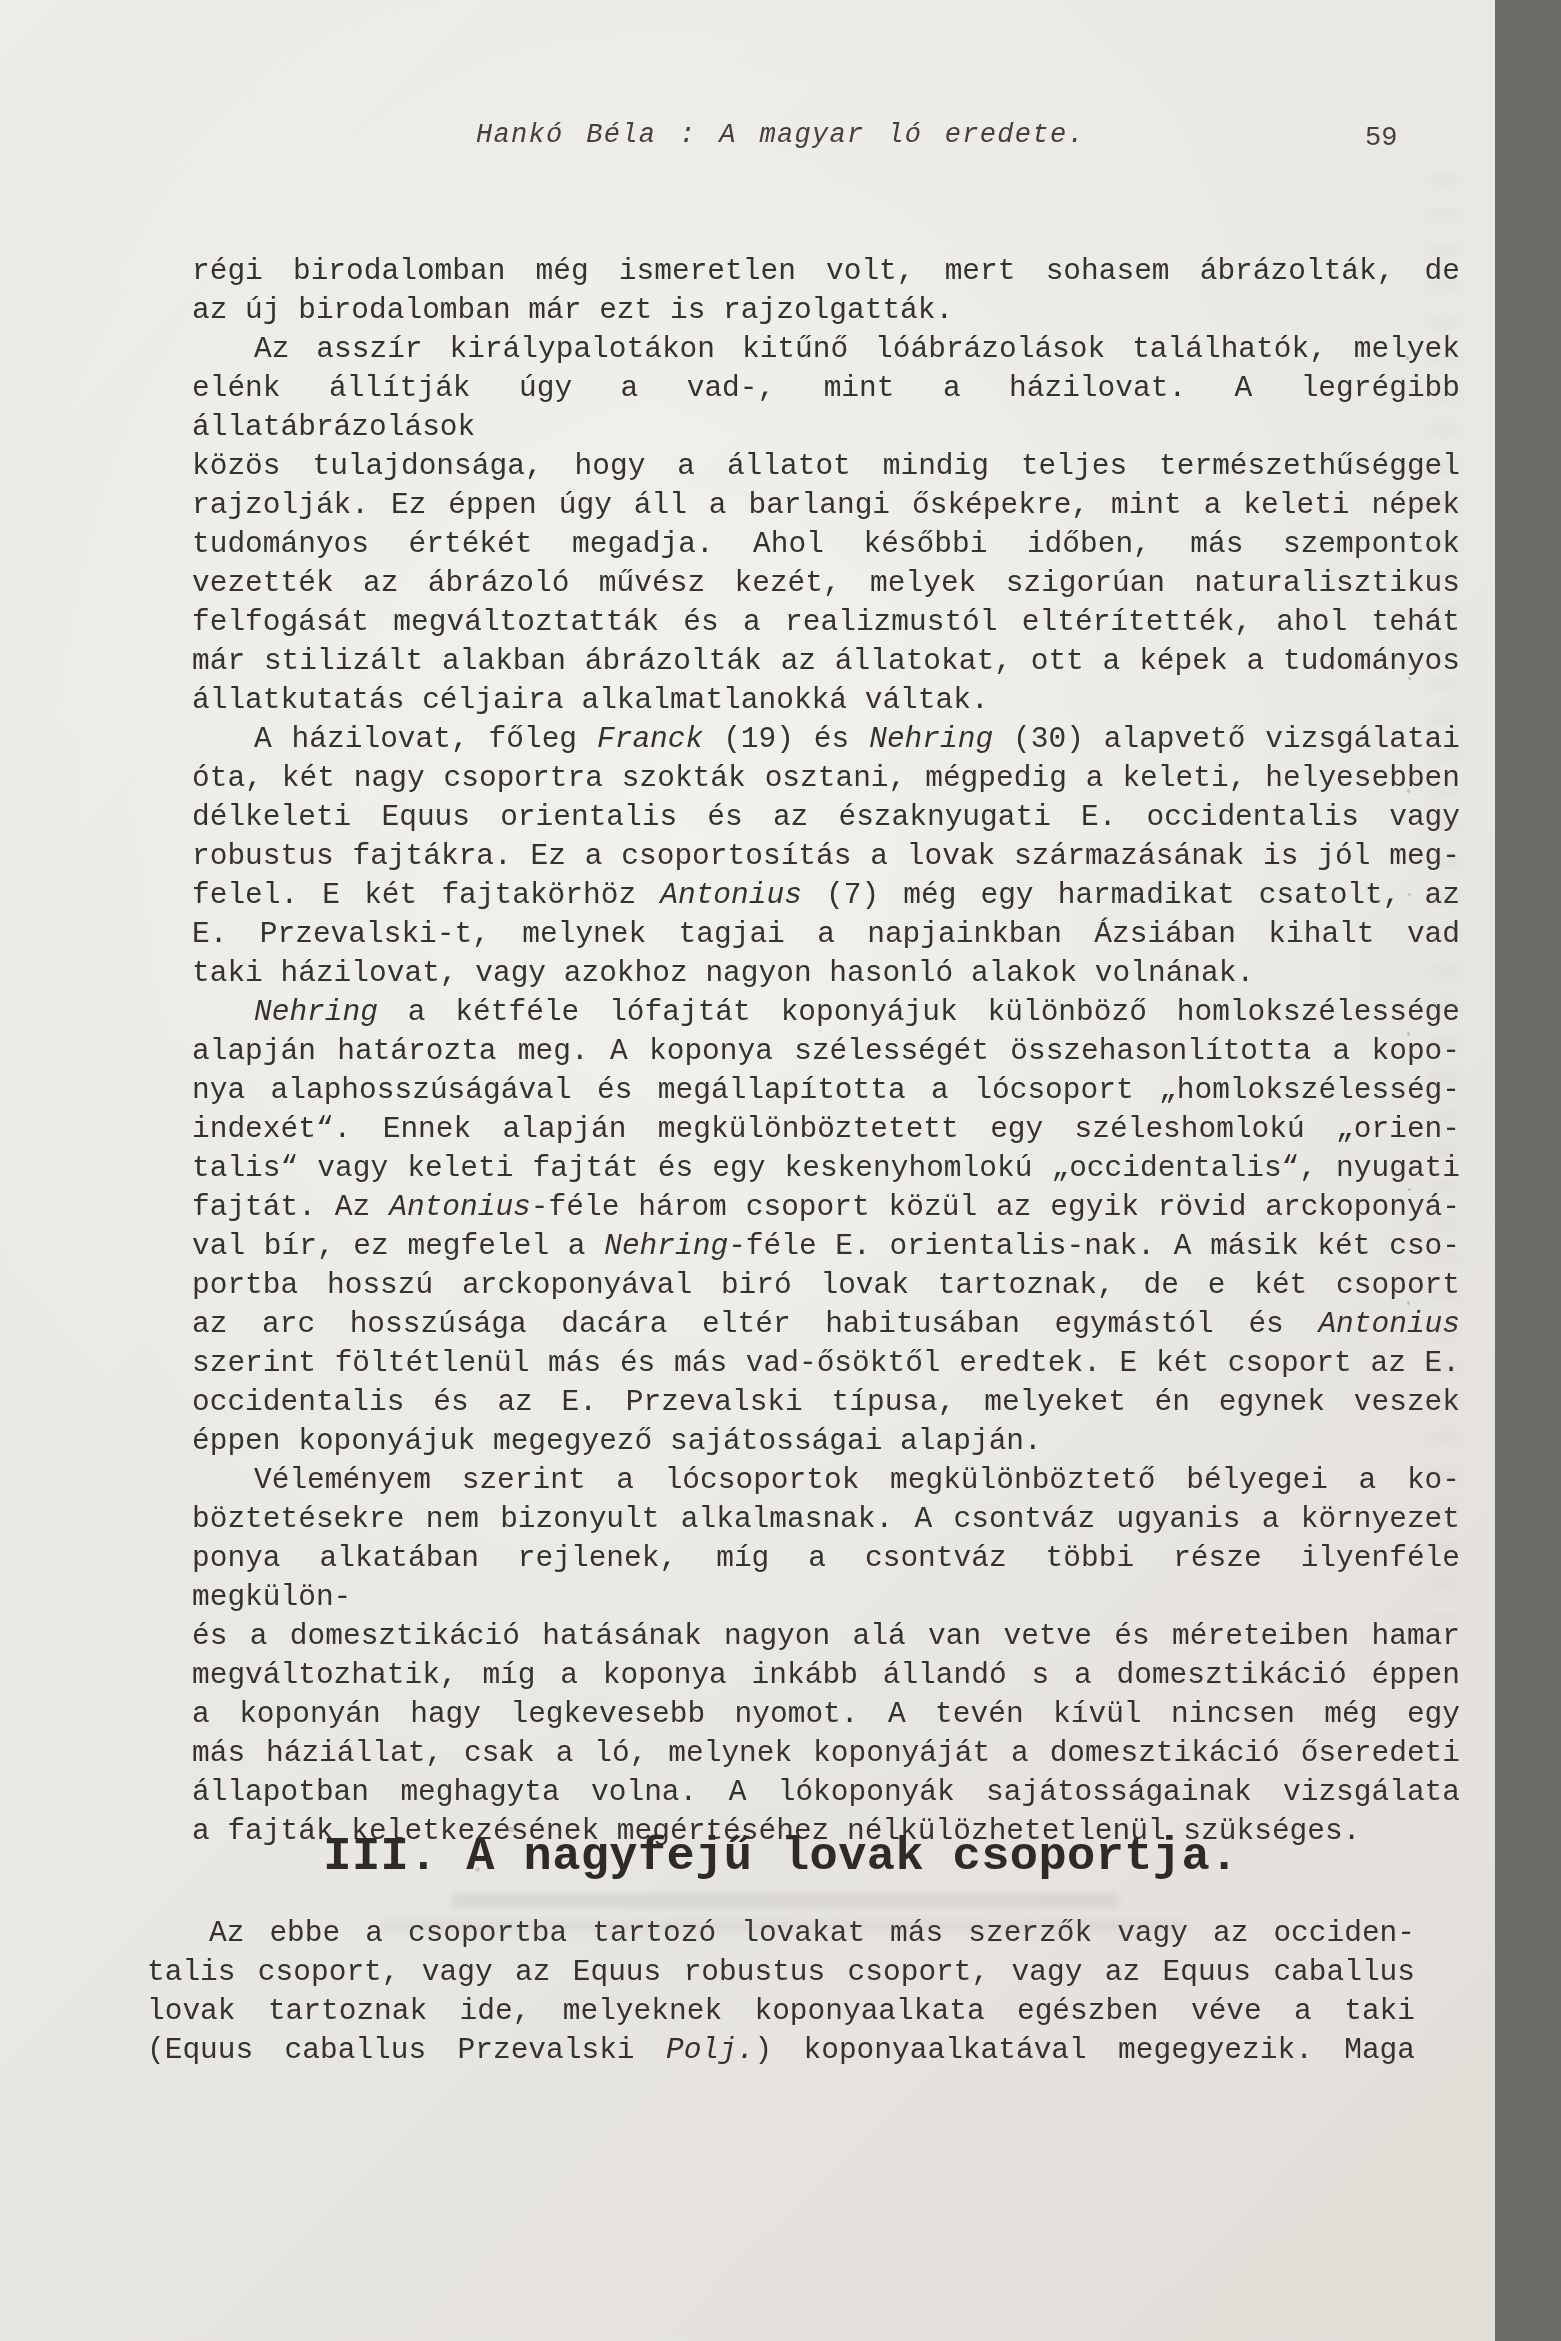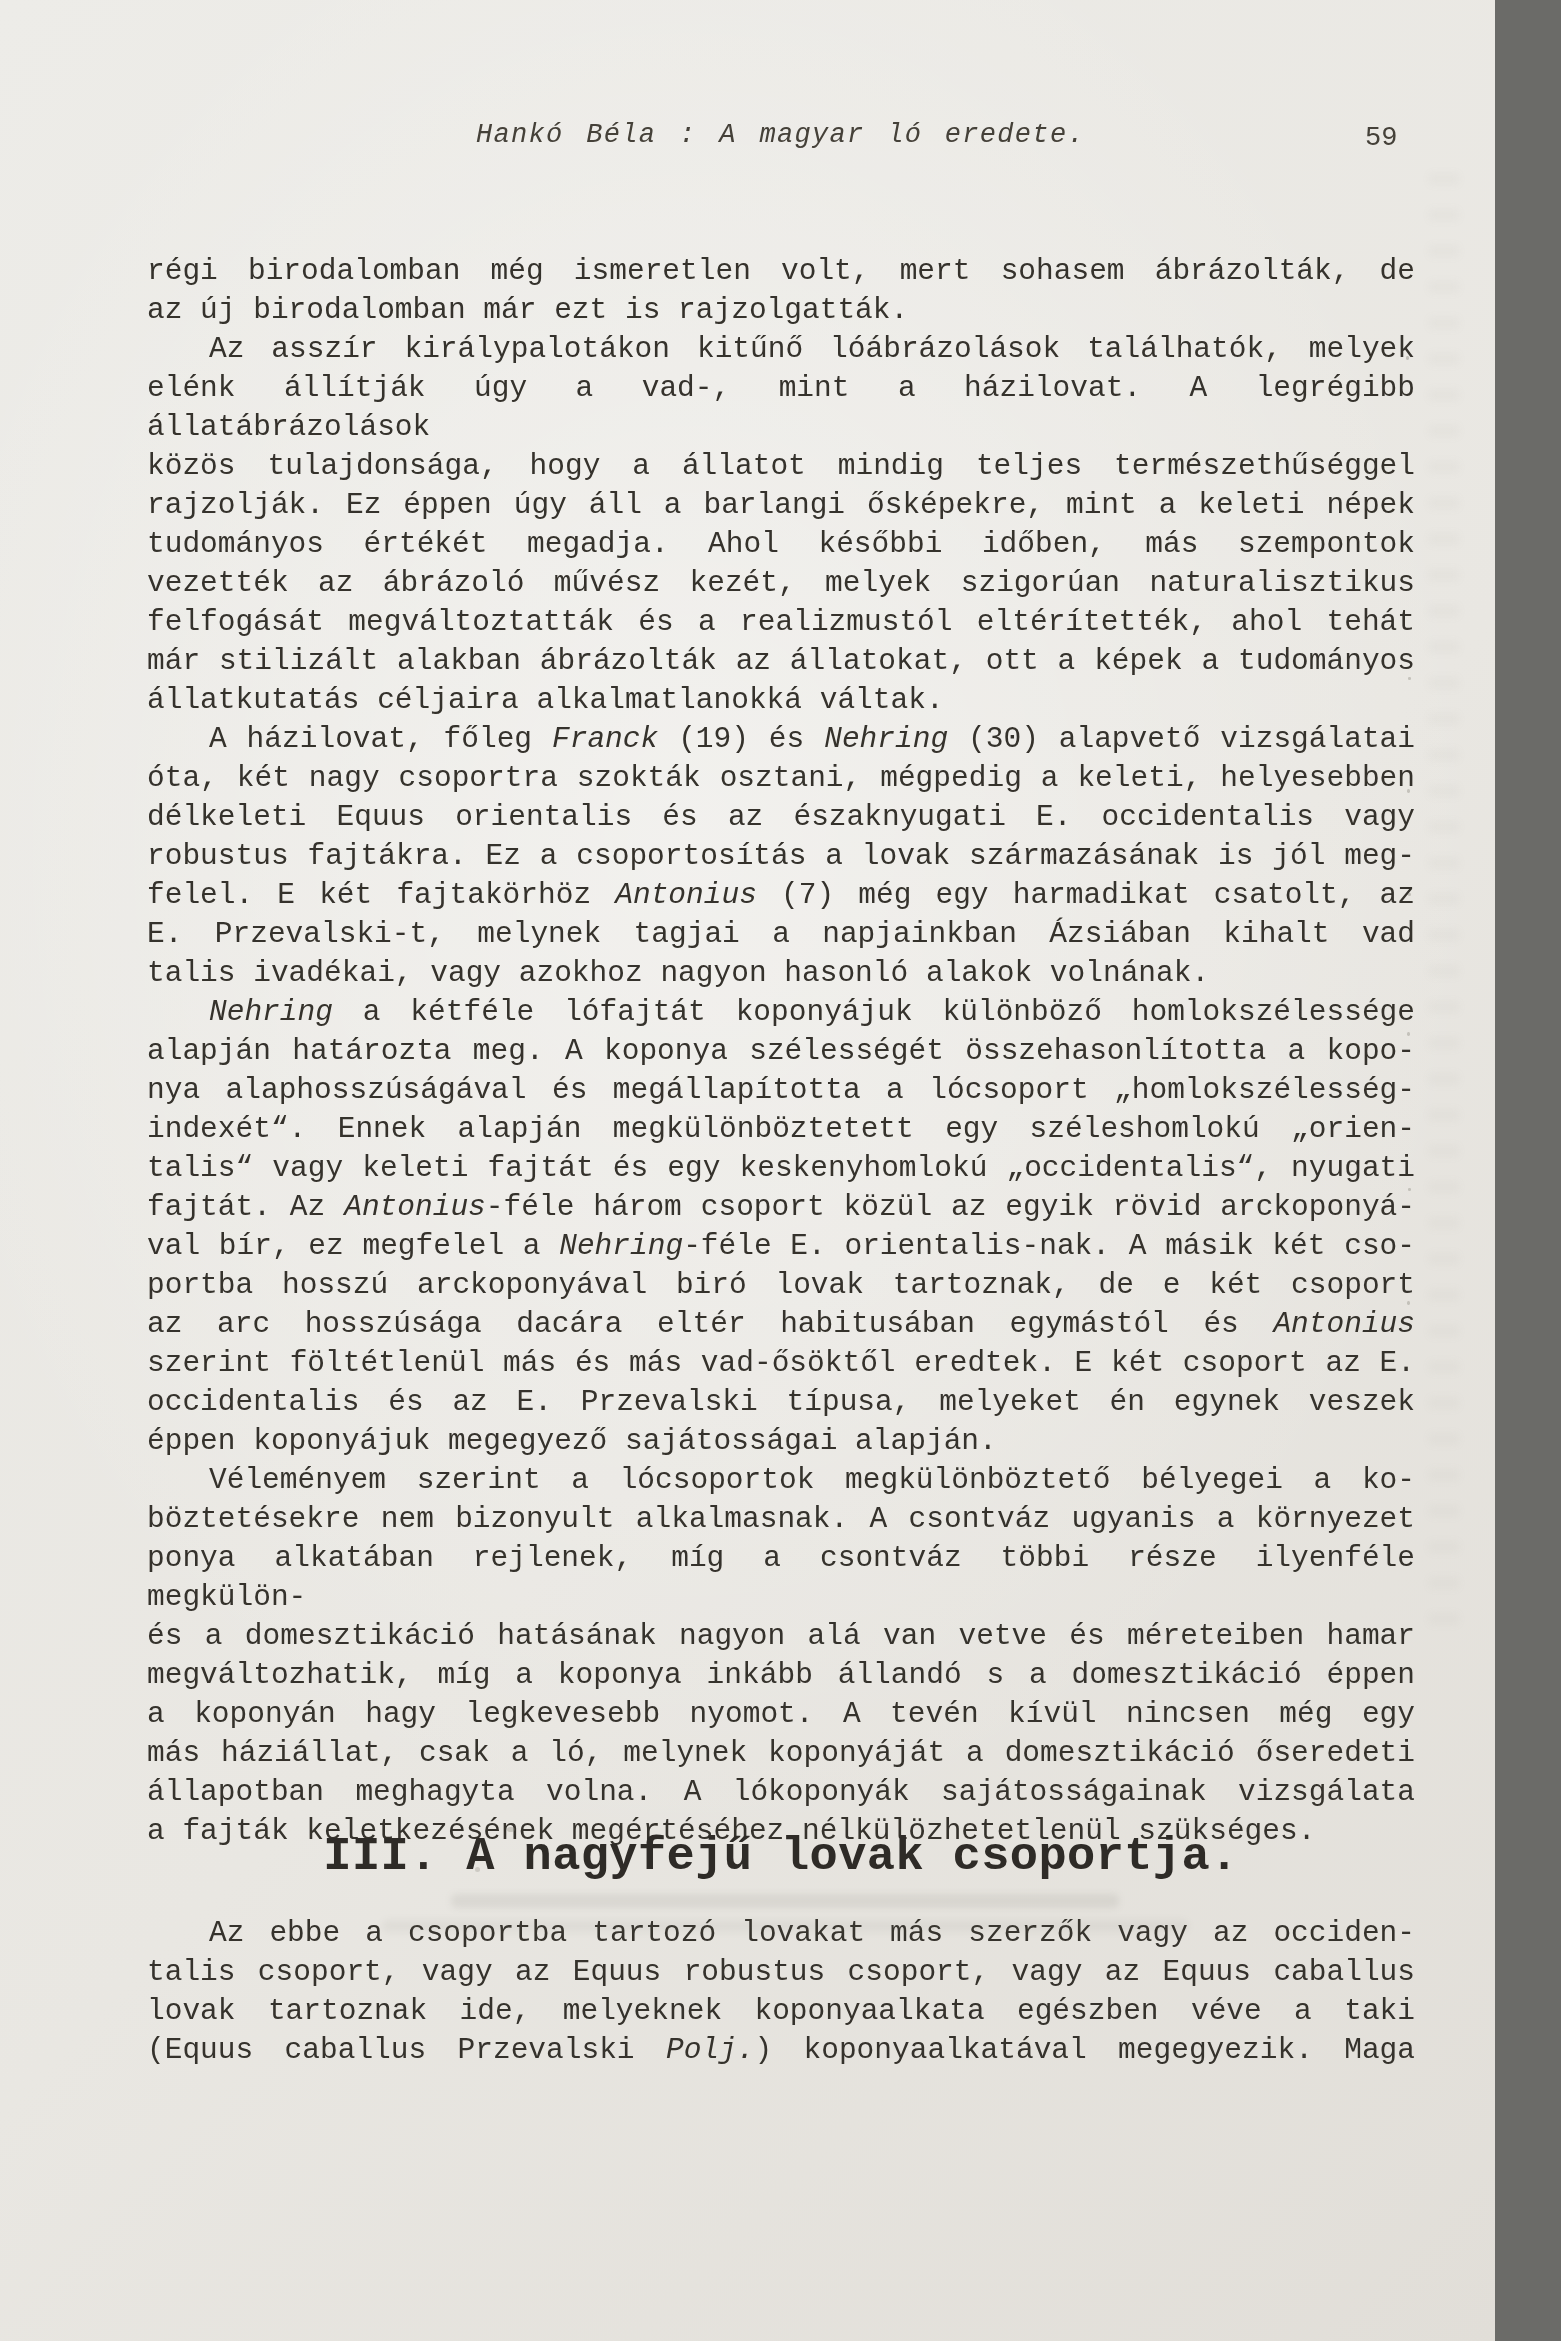--- a/index.html
+++ b/index.html
@@ -17,21 +17,21 @@
     font-style:italic; font-size:27px; line-height:35px; color:#454139; letter-spacing:1.3px;
     word-spacing:5.2px;
   }
   .page-number {
     position:absolute; top:121px; left:1365px; font-size:27px; line-height:35px; color:#454139;
   }
   .textblock {
     position:absolute; left:147px; width:1268px;
     font-size:29.5px; color:#35322c;
   }
-  #text-block-1 { top:252px; line-height:39px; }
+  #text-block-1 { top:252px; line-height:39px;margin-left:45px; }
   #text-block-2 { top:1914px; line-height:39px; }
   .tline { text-align:justify; text-align-last:justify; text-justify:inter-word; }
   .tline.pend { text-align-last:left; }
   .tline.indent { text-indent:62px; }
   .it { font-style:italic; }
   .section-heading {
     position:absolute; top:1832px; left:147px; width:1268px; text-align:center;
     font-size:47px; font-weight:bold; line-height:49px; color:#2e2b27; letter-spacing:0.4px;
   }
   .ghost {
@@ -73,21 +73,21 @@
       <div class="tline"><span>vezették az ábrázoló művész kezét, melyek szigorúan naturalisztikus</span></div>
       <div class="tline"><span>felfogását megváltoztatták és a realizmustól eltérítették, ahol tehát</span></div>
       <div class="tline"><span>már stilizált alakban ábrázolták az állatokat, ott a képek a tudományos</span></div>
       <div class="tline pend"><span>állatkutatás céljaira alkalmatlanokká váltak.</span></div>
       <div class="tline indent"><span>A házilovat, főleg </span><span class="it">Franck</span><span> (19) és </span><span class="it">Nehring</span><span> (30) alapvető vizsgálatai</span></div>
       <div class="tline"><span>óta, két nagy csoportra szokták osztani, mégpedig a keleti, helyesebben</span></div>
       <div class="tline"><span>délkeleti Equus orientalis és az északnyugati E. occidentalis vagy</span></div>
       <div class="tline"><span>robustus fajtákra. Ez a csoportosítás a lovak származásának is jól meg-</span></div>
       <div class="tline"><span>felel. E két fajtakörhöz </span><span class="it">Antonius</span><span> (7) még egy harmadikat csatolt, az</span></div>
       <div class="tline"><span>E. Przevalski-t, melynek tagjai a napjainkban Ázsiában kihalt vad</span></div>
-      <div class="tline pend"><span>talis ivadékai, vagy azokhoz nagyon hasonló alakok volnának.</span></div>
+      <div class="tline pend"><span>taki házilovat, vagy azokhoz nagyon hasonló alakok volnának.</span></div>
       <div class="tline indent"><span class="it">Nehring</span><span> a kétféle lófajtát koponyájuk különböző homlokszélessége</span></div>
       <div class="tline"><span>alapján határozta meg. A koponya szélességét összehasonlította a kopo-</span></div>
       <div class="tline"><span>nya alaphosszúságával és megállapította a lócsoport „homlokszélesség-</span></div>
       <div class="tline"><span>indexét“. Ennek alapján megkülönböztetett egy széleshomlokú „orien-</span></div>
       <div class="tline"><span>talis“ vagy keleti fajtát és egy keskenyhomlokú „occidentalis“, nyugati</span></div>
       <div class="tline"><span>fajtát. Az </span><span class="it">Antonius</span><span>-féle három csoport közül az egyik rövid arckoponyá-</span></div>
       <div class="tline"><span>val bír, ez megfelel a </span><span class="it">Nehring</span><span>-féle E. orientalis-nak. A másik két cso-</span></div>
       <div class="tline"><span>portba hosszú arckoponyával biró lovak tartoznak, de e két csoport</span></div>
       <div class="tline"><span>az arc hosszúsága dacára eltér habitusában egymástól és </span><span class="it">Antonius</span></div>
       <div class="tline"><span>szerint föltétlenül más és más vad-ősöktől eredtek. E két csoport az E.</span></div>

